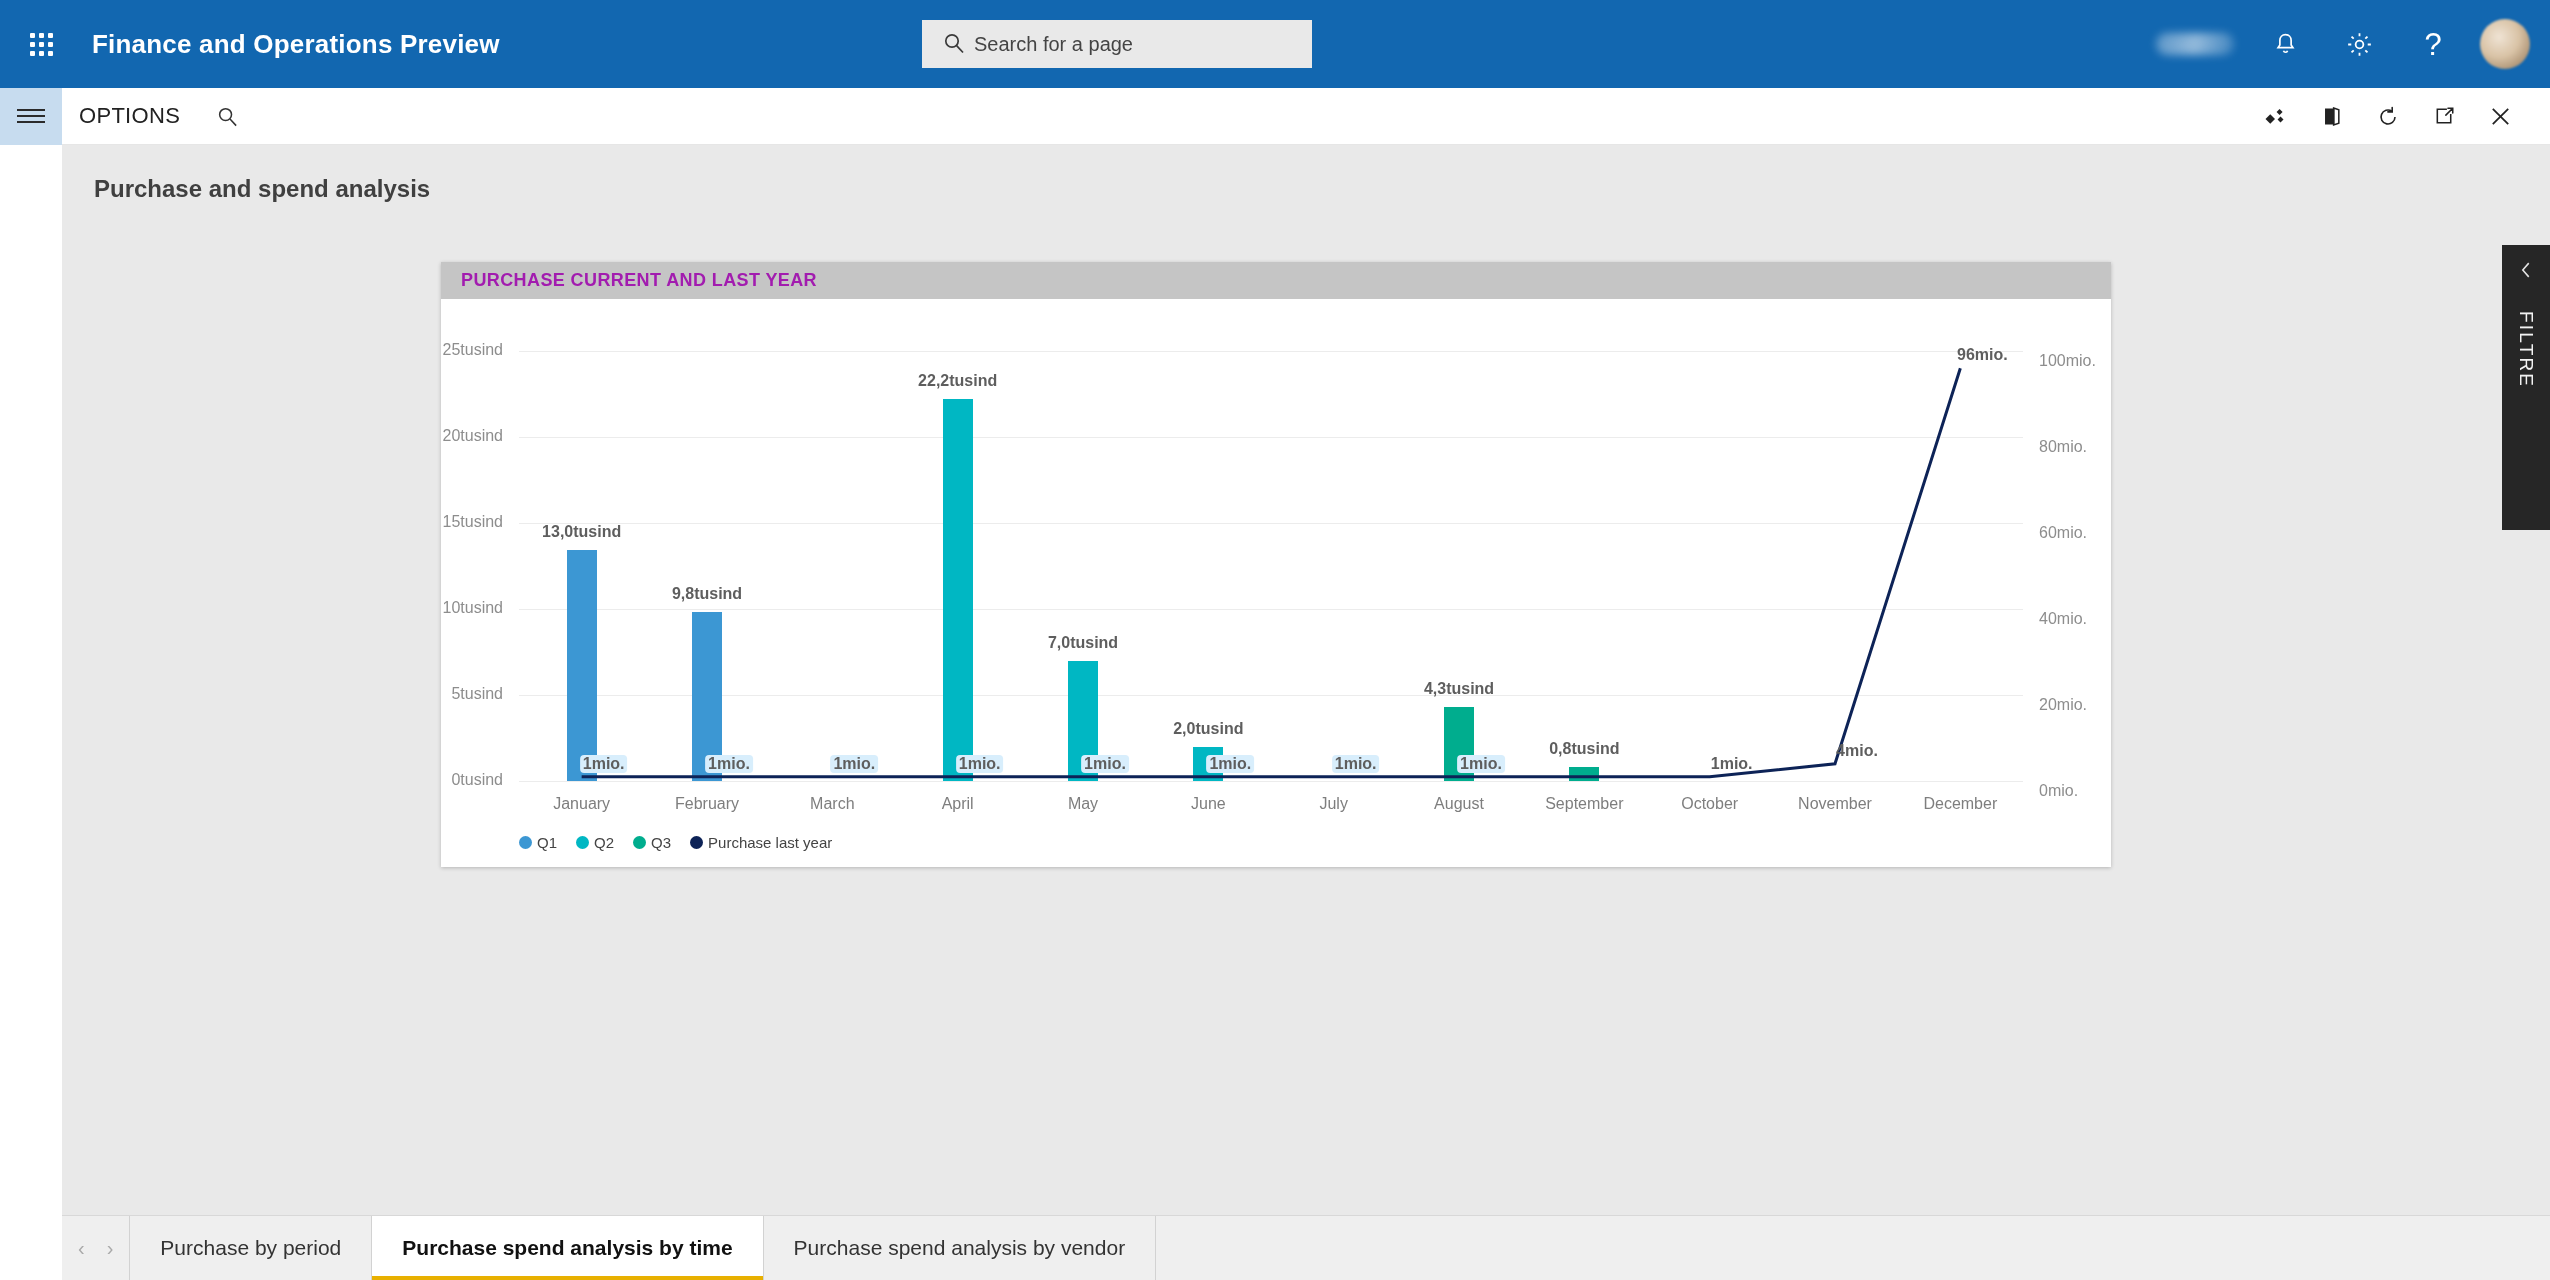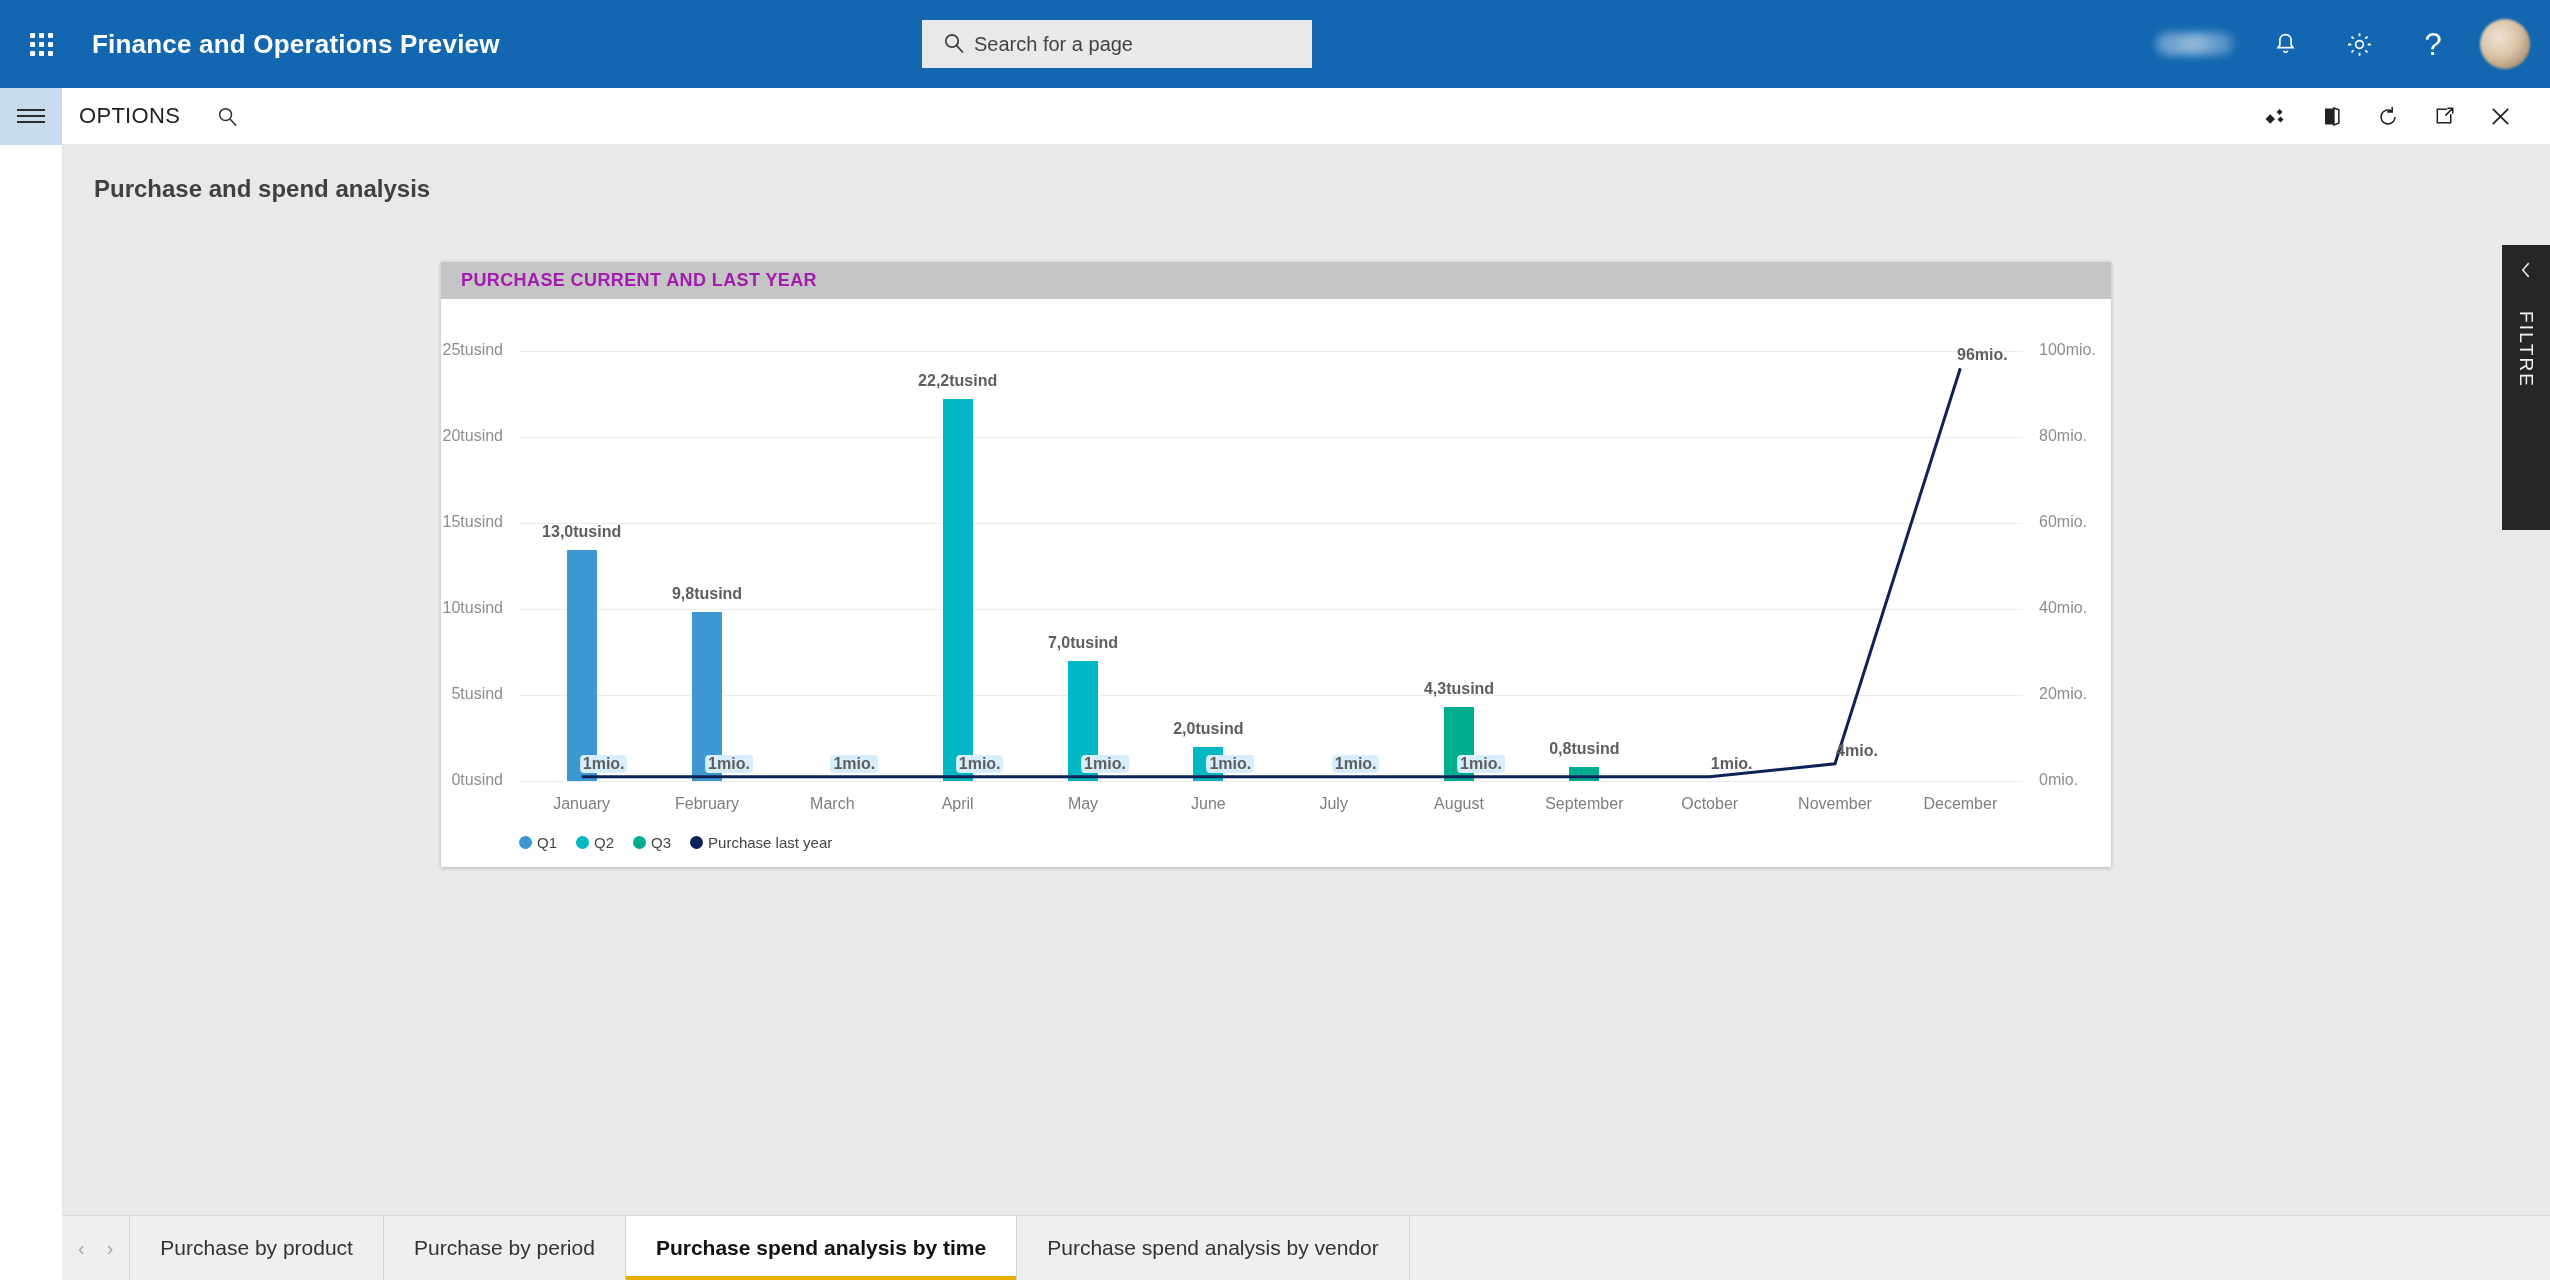--- a/index.html
+++ b/index.html
@@ -133,21 +133,21 @@
     right: 88px; bottom: 86px;
   }
   .gridline {
     position: absolute; left: 0; right: 0; height: 1px;
     background: #ececec;
   }
   .axis-label {
     position: absolute; font-size: 16px; color: #8d8d8d; white-space: nowrap;
   }
   .axis-left  { right: calc(100% + 16px); text-align: right; }
-  .axis-right { left: calc(100% + 16px); text-align: left; }
+  .axis-right { left: calc(100% + 16px); text-align: left; margin-top: 11px; }
 
   .bar {
     position: absolute; bottom: 0; width: 30px;
     transform: translateX(-50%);
   }
   .bar-value {
     position: absolute; bottom: 100%; left: 50%;
     transform: translateX(-50%); margin-bottom: 9px;
     font-size: 16px; font-weight: bold; color: #5e5e5e; white-space: nowrap;
   }
@@ -422,23 +422,20 @@
   </div>
 </div>
 
 <div class="tabstrip">
   <div class="tab-arrows">
     <span class="tab-arrow">‹</span>
     <span class="tab-arrow">›</span>
   </div>
   <div id="tablist" style="display:flex;">
       <div class="tab">
-        <span>Purchase by product</span>
-      </div>
-      <div class="tab">
         <span>Purchase by period</span>
       </div>
       <div class="tab active">
         <span>Purchase spend analysis by time</span>
       </div>
       <div class="tab">
         <span>Purchase spend analysis by vendor</span>
       </div>
     </div>
 </div>

